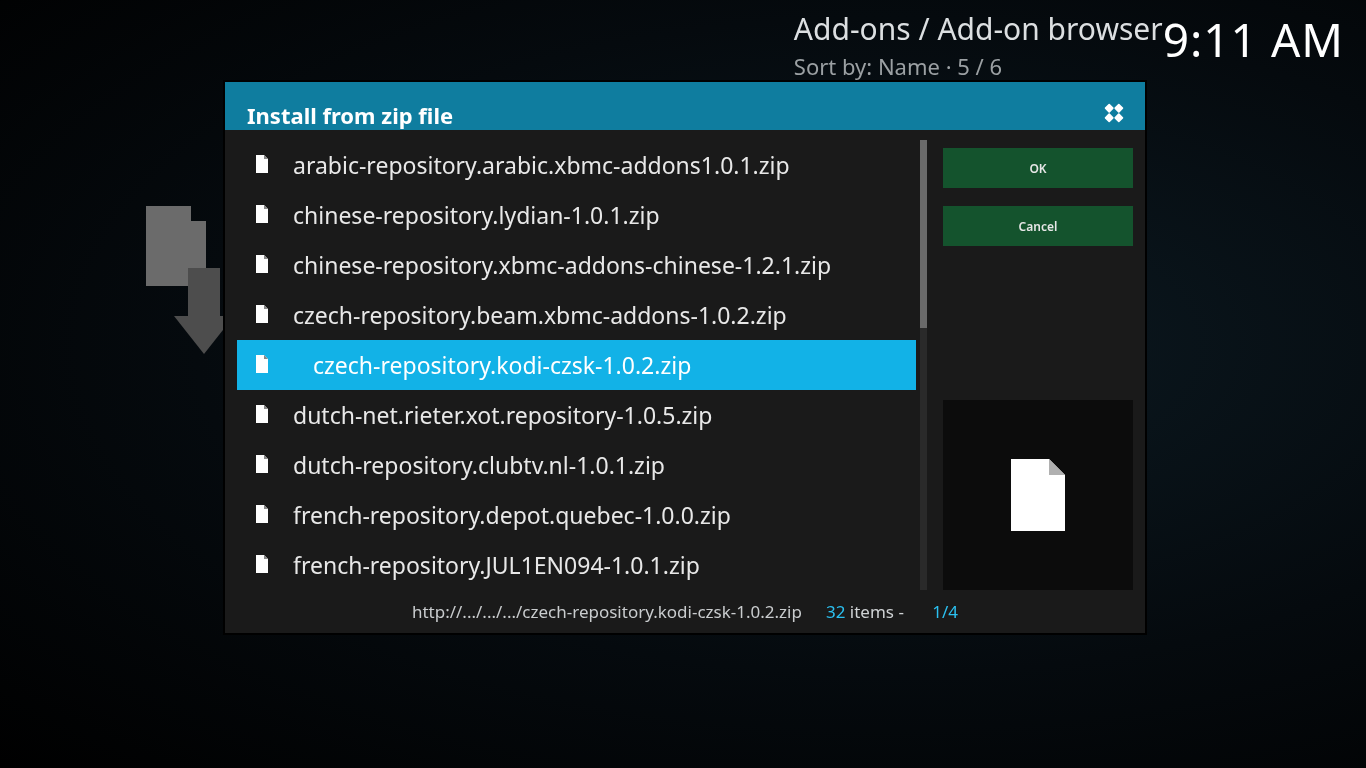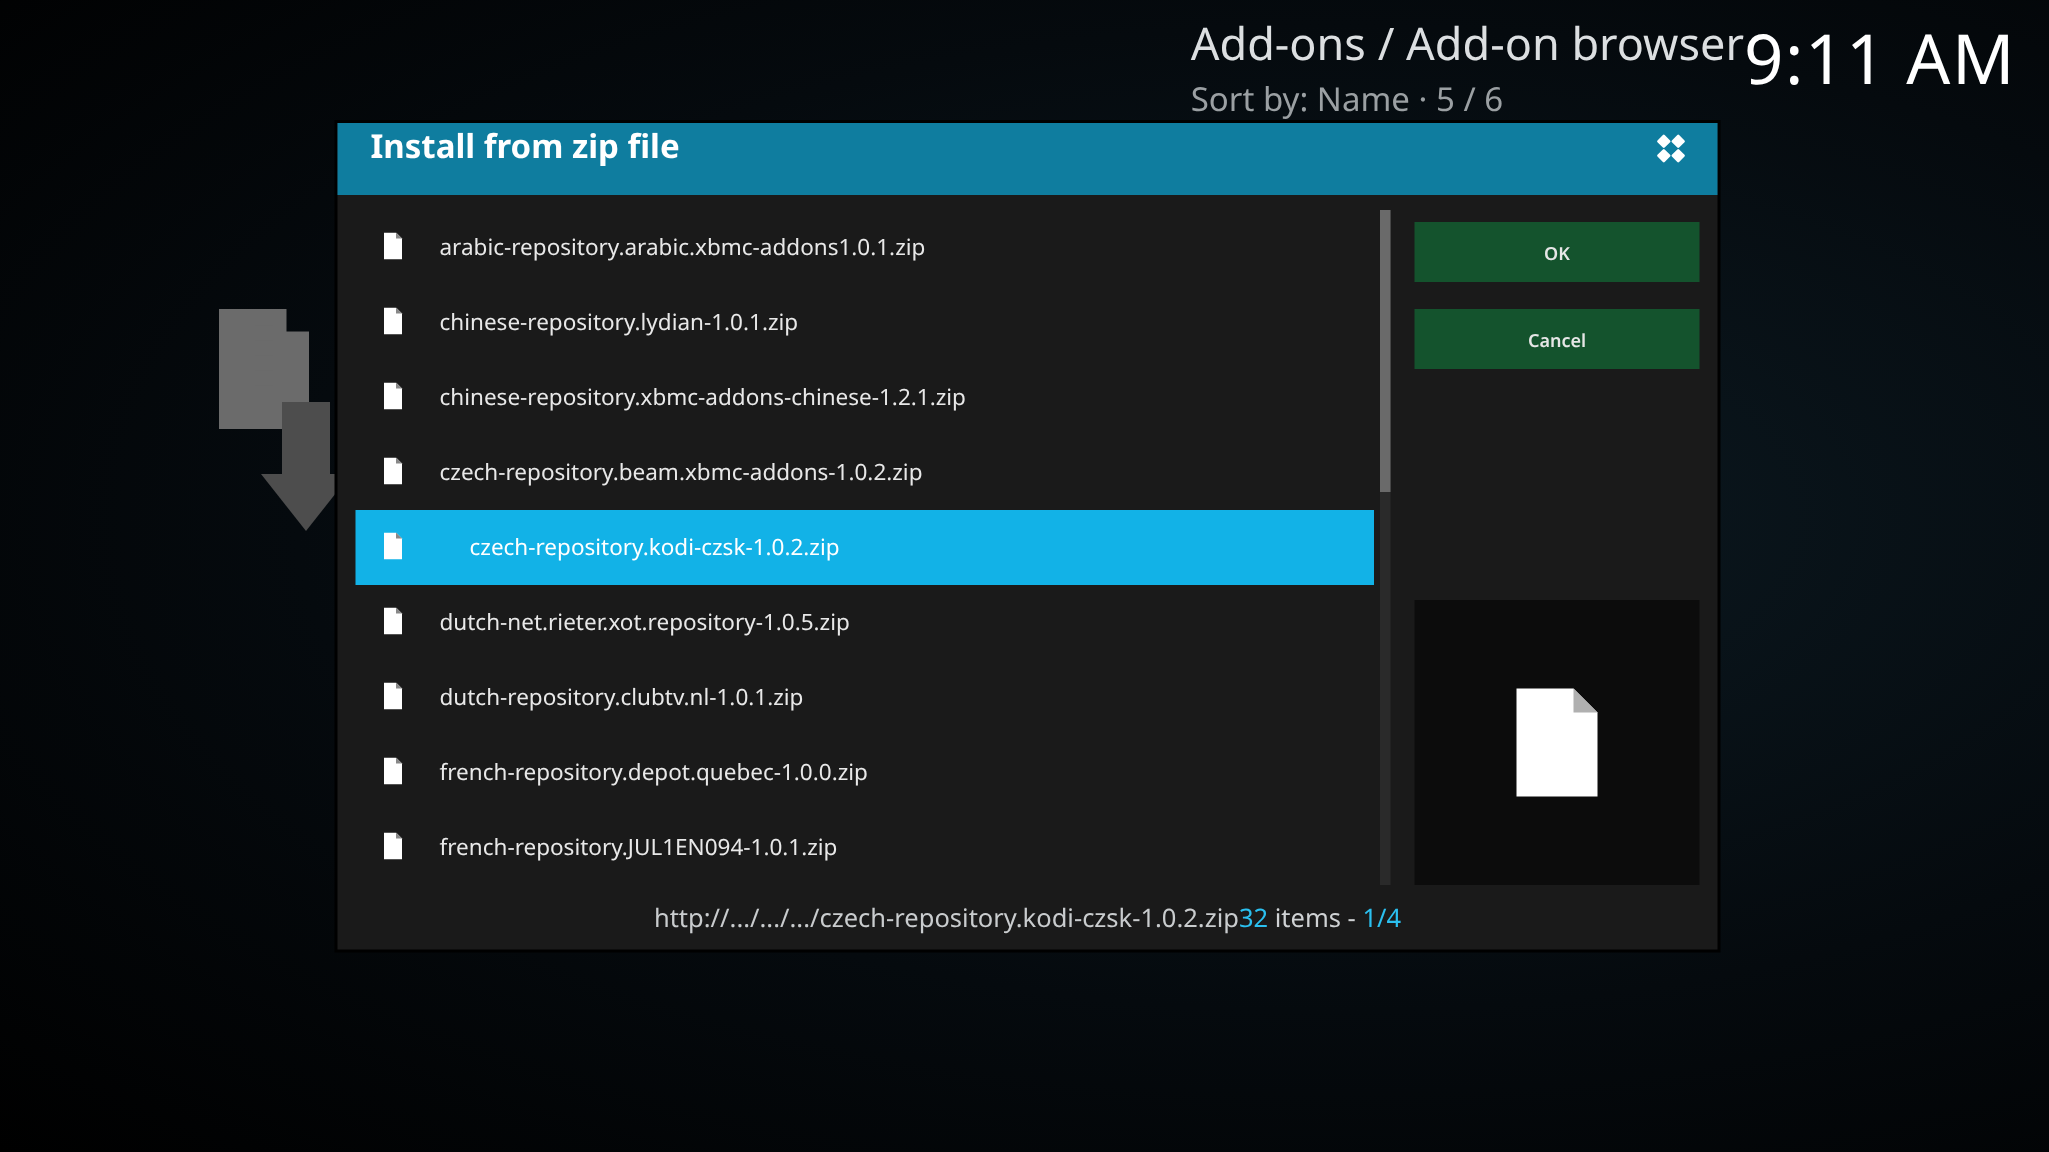--- a/index.html
+++ b/index.html
@@ -4,39 +4,39 @@
 <style>
   * { margin:0; padding:0; box-sizing:border-box; }
   html,body { width:1366px; height:768px; background:#000; font-family:"Noto Sans","Open Sans",Arial,sans-serif; color:#fff; overflow:hidden; }
   .bg-gradient { position:absolute; inset:0; background:radial-gradient(ellipse at 65% 45%, #0c1a22 0%, #050a0e 55%, #000 100%); }
   .topbar { position:absolute; top:8px; left:22px; right:22px; display:flex; justify-content:flex-end; align-items:flex-start; color:#b9bec1; }
   .breadcrumb { font-size:30px; font-weight:400; color:#dcdfe1; }
   .sortline { font-size:22px; margin-top:2px; color:#9ba0a3; }
   .clock { font-size:46px; font-weight:400; color:#ffffff; letter-spacing:1px; }
   .zip-bg-icon { position:absolute; left:128px; top:198px; }
   .dialog { position:absolute; left:225px; top:82px; width:920px; background:#1a1a1a; box-shadow:0 0 0 2px #000; }
-  .dlg-header { height:48px; background:#0f7d9f; display:flex; align-items:flex-start; padding:0 14px 0 22px; }
+  .dlg-header { height:48px; background:#0f7d9f; display:flex; align-items:flex-end; padding:0 14px 0 22px; }
   .dlg-title { font-size:22px; font-weight:700; flex:1; }
   .kodi-logo { width:34px; height:34px; }
   .dlg-body { display:flex; padding:10px 12px 6px 12px; gap:16px; }
   .file-area { flex:1; display:flex; }
   .file-list { flex:1; }
   .file-row { height:50px; display:flex; align-items:center; padding-left:18px; gap:22px; cursor:pointer; }
   .file-row.selected { background:#12b2e7; }
   .file-icon { width:16px; height:20px; position:relative; }
-  .file-label { font-size:15px; color:#e8e8e8; }
+  .file-label { font-size:23px; color:#e8e8e8; }
   .file-row.selected .file-label { color:#fff;margin-left:20px; }
   .scrollbar { width:7px; background:#2a2a2a; position:relative; margin-left:4px; }
   .scroll-thumb { position:absolute; left:0; right:0; top:0; height:188px; background:#6a6a6a; }
   .sidepane { width:190px; display:flex; flex-direction:column; padding-top:8px; }
   .btn { height:40px; background:#14532d; display:flex; align-items:center; justify-content:center; font-size:12px; font-weight:600; color:#e6e6e6; margin-bottom:18px; cursor:pointer; }
   .preview { margin-top:auto; height:190px; background:#0c0c0c; display:flex; align-items:center; justify-content:center; }
   .dlg-footer { display:flex; justify-content:center; padding:4px 16px 10px 16px; font-size:17px; color:#cfd2d4; }
   .foot-path { color:#c9ccce; }
-  .foot-count .accent { color:#2bc0f0; }
+  .foot-count .accent { color:#2bc0f0;margin-left:24px; }
 </style>
 </head>
 <body>
 
 <div class="bg-gradient"></div>
 
 <div class="zip-bg-icon">
   <svg width="120" height="165" viewBox="0 0 120 165">
     <g fill="#6b6b6b">
       <path d="M18 8 h45 l15 15 v65 h-60 z M63 8 v15 h15 z"></path>

